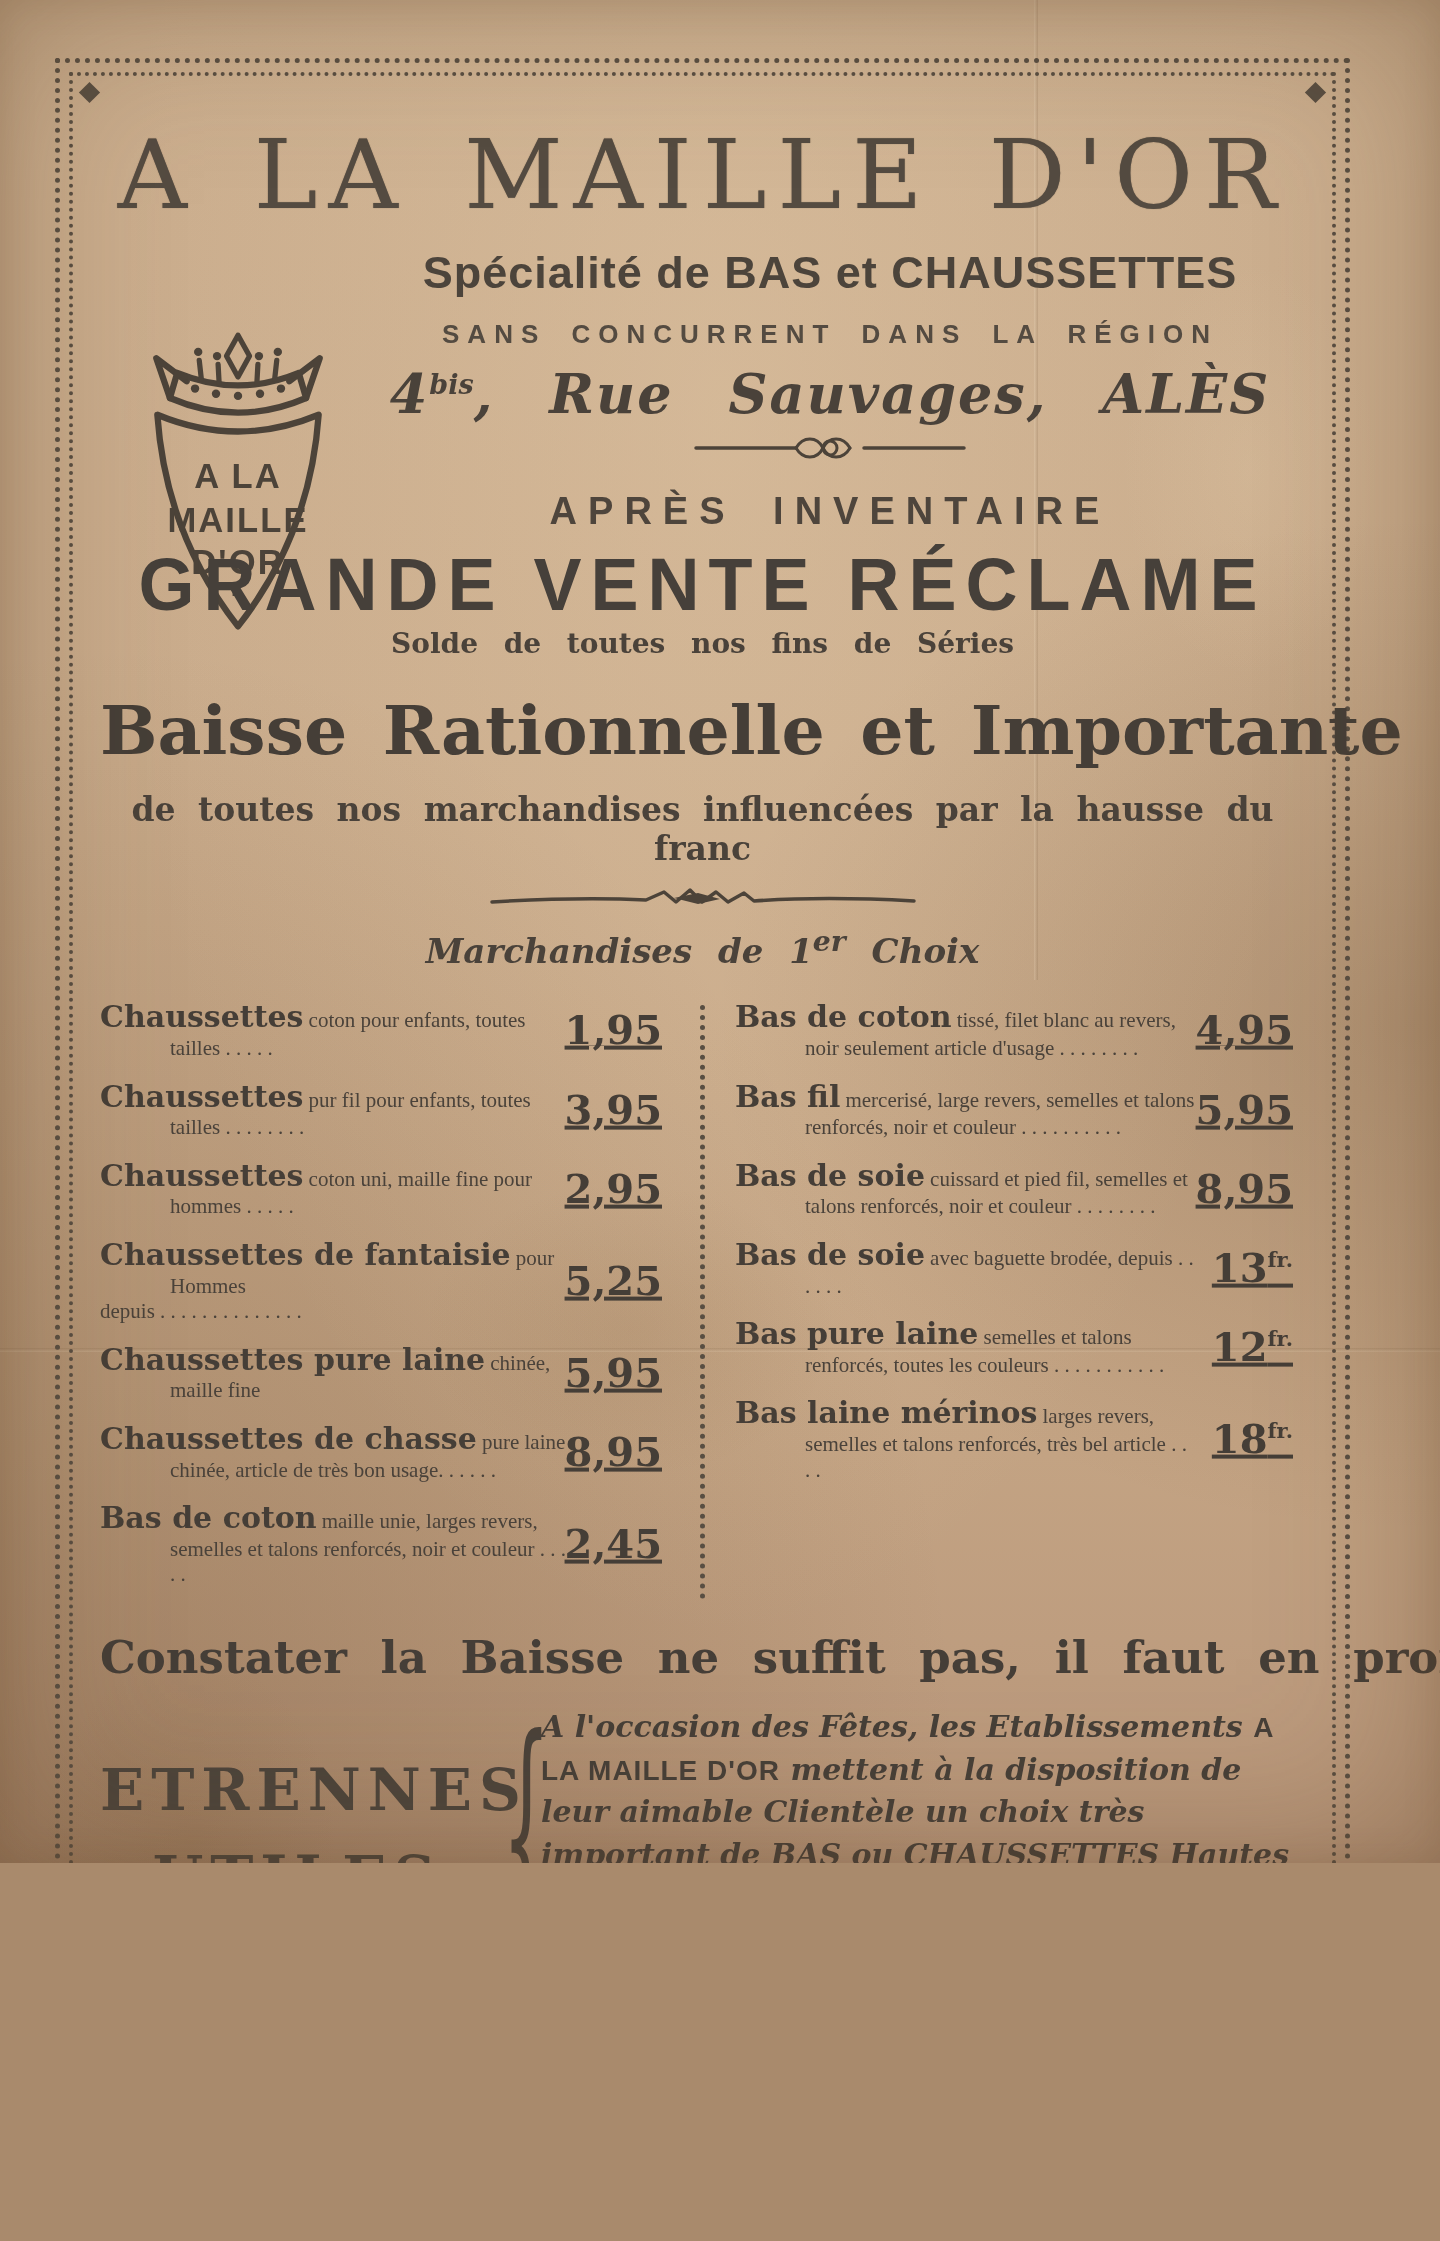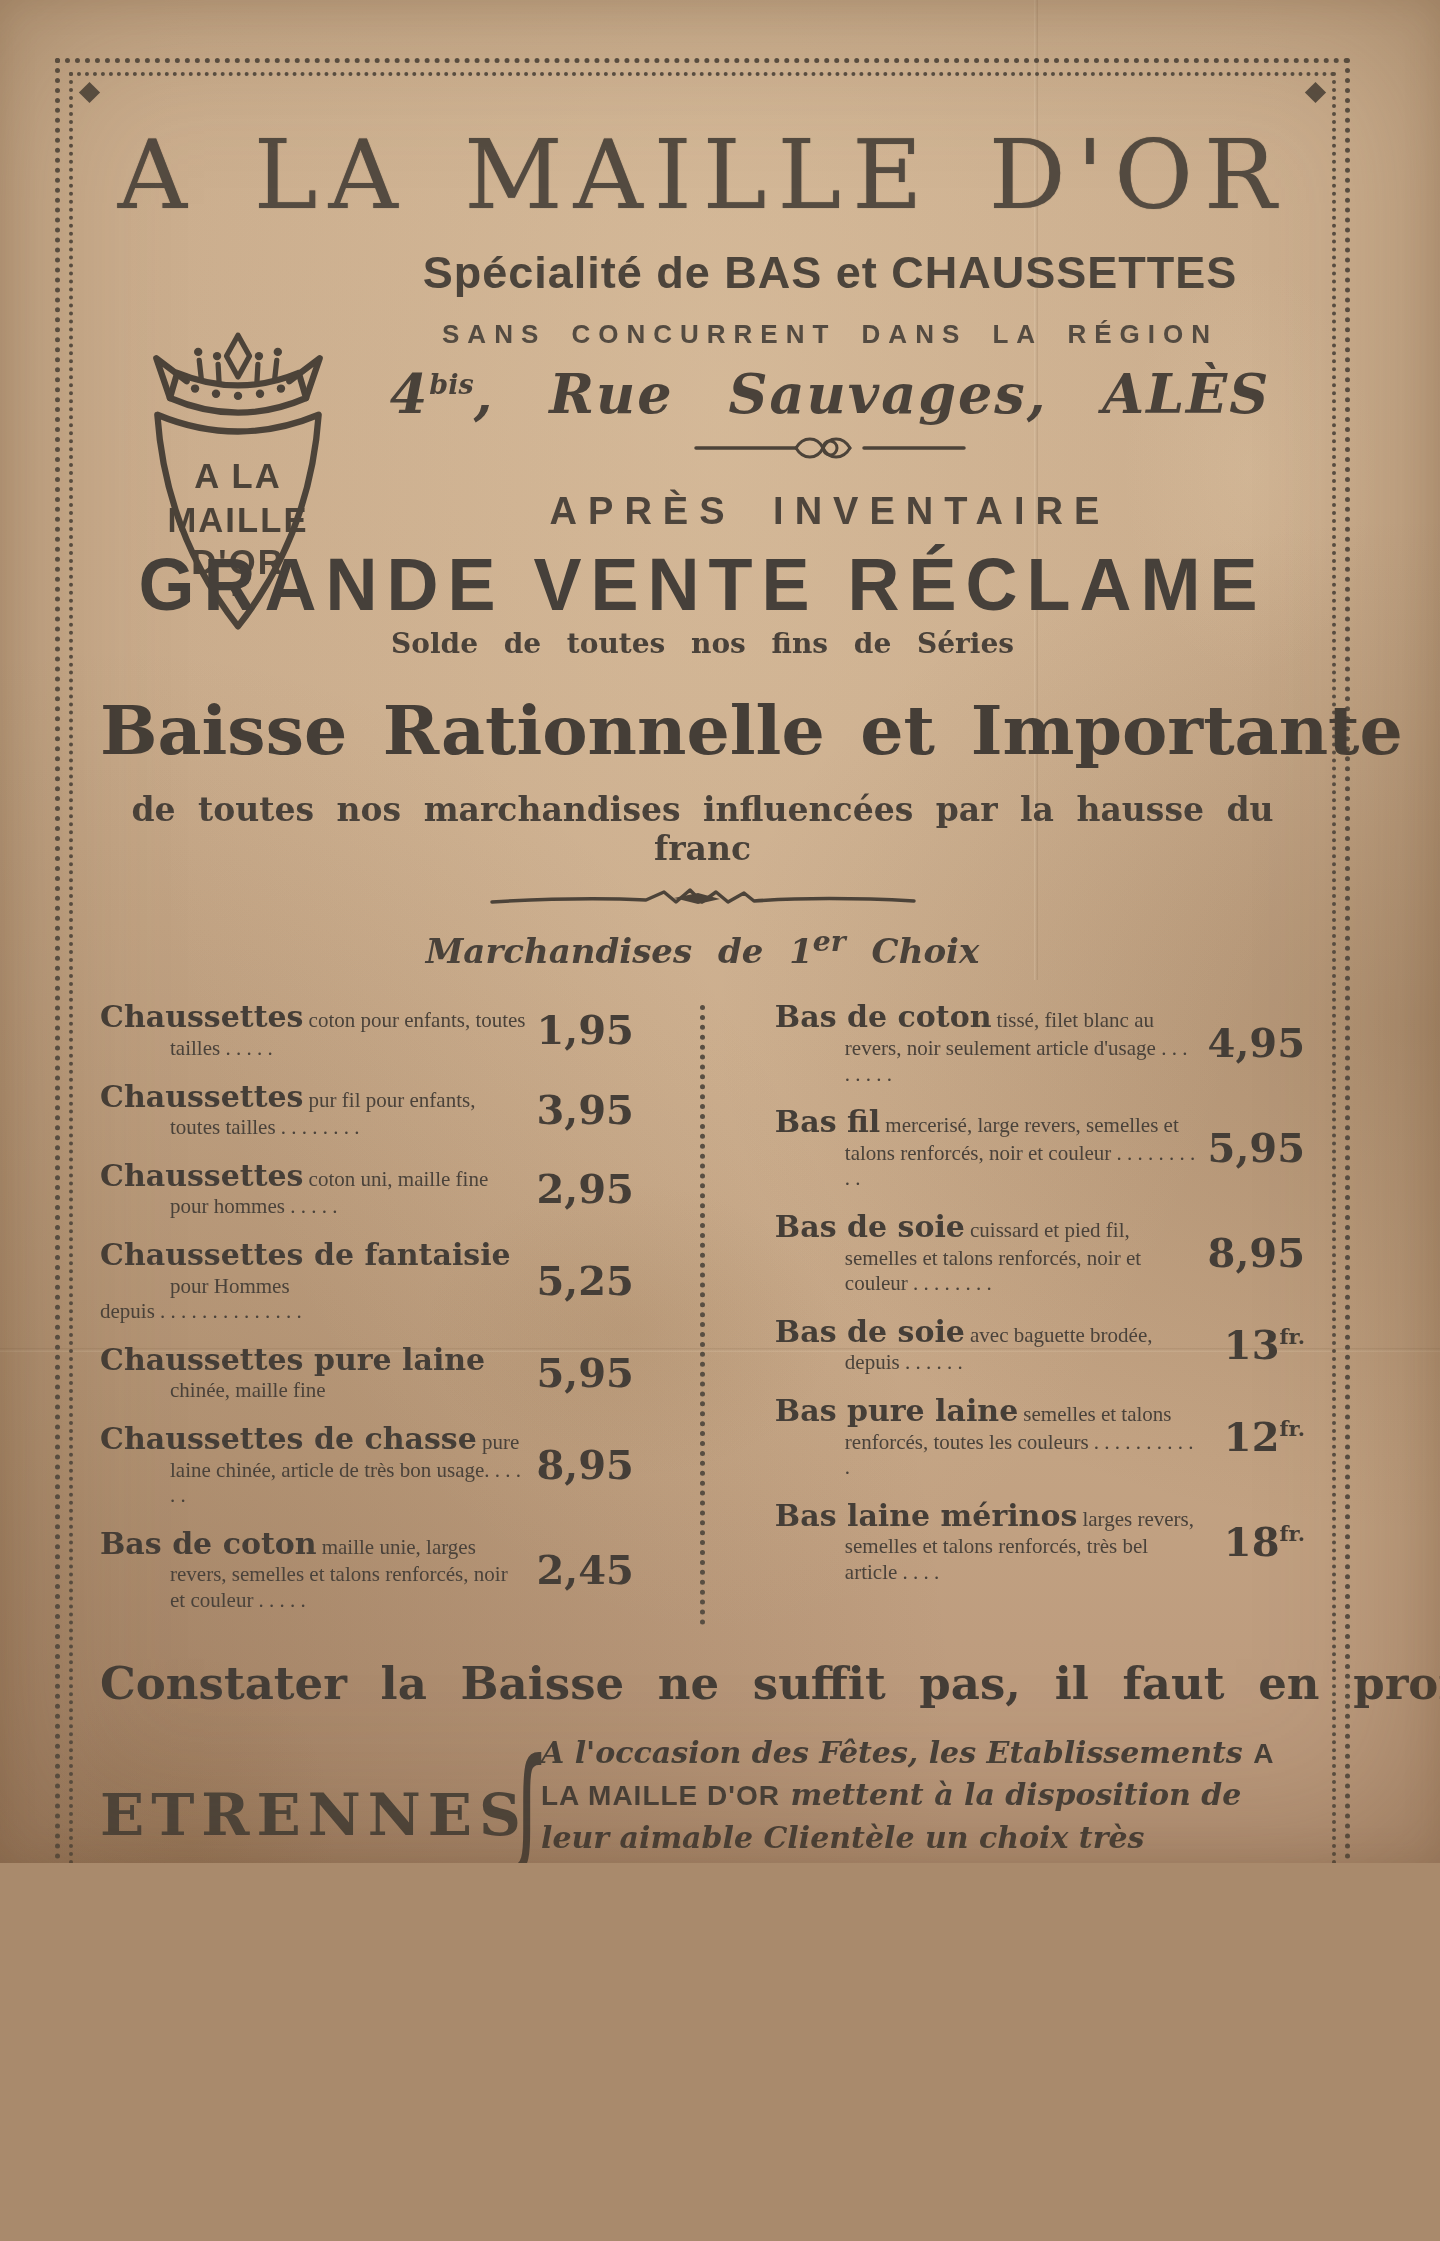--- a/index.html
+++ b/index.html
@@ -70,34 +70,34 @@
   .baisse { text-align:center; font-weight:bold; font-size:68px; word-spacing:12px;
     margin-top:30px; white-space:nowrap; color:#453e37; }
   .baisse-sub { text-align:center; font-weight:bold; font-size:33px; word-spacing:11px; margin-top:20px; color:#4a423a; }
   .squiggle { display:block; margin:16px auto 0; }
 
   .en-reclame { text-align:center; margin-top:34px; font-size:56px; letter-spacing:38px;
     padding-left:38px; color:#4c443b; }
   .marchandises { text-align:center; font-weight:bold; font-style:italic; font-size:34px;
     word-spacing:14px; margin-top:10px; color:#4a423a; }
 
-  .price-table { display:flex; margin-top:28px;gap:40px; }
+  .price-table { display:flex; margin-top:28px; }
   .pcol { width:50%; box-sizing:border-box; }
   .pcol.left  { padding-right:26px; }
   .pcol.right { padding-left:30px; }
   .col-divider { width:0; border-left:5px dotted #584e42; margin-top:6px; margin-bottom:6px; }
 
   .item { position:relative; padding-right:108px; padding-left:70px; text-indent:-70px;
     margin-bottom:17px; line-height:1.22; }
   .iname { font-weight:bold; font-size:30px; color:#453e37; }
   .idesc  { font-family:"Liberation Serif", serif; font-size:21px; color:#4a423a; }
   .idesc2 { display:block; font-family:"Liberation Serif", serif; font-size:21px; color:#4a423a; }
   .idesc2:empty { display:none; }
-  .iprice { position:absolute; right:0; top:50%; transform:translateY(-50%);
-    font-weight:bold; font-size:40px; text-indent:0; color:#453e37; }
+  .iprice { position:absolute; right:12px; top:50%; transform:translateY(-50%);
+    font-weight:bold; font-size:40px; text-indent:0; color:#453e37;text-decoration:underline; }
   .iprice sup { font-size:21px; }
 
   .constater { text-align:center; font-weight:bold; font-size:45px; word-spacing:18px;
     margin-top:26px; white-space:nowrap; color:#453e37; }
 
   .etrennes-row { display:flex; align-items:center; margin-top:22px; }
   .etrennes-left { width:395px; text-align:center; font-weight:bold; font-size:58px;
     letter-spacing:7px; line-height:1.5; color:#4c443b; }
   .brace { width:46px; text-align:center; font-size:110px; font-weight:400;
     transform:scaleY(2.35) scaleX(.7); color:#4a423a; }

